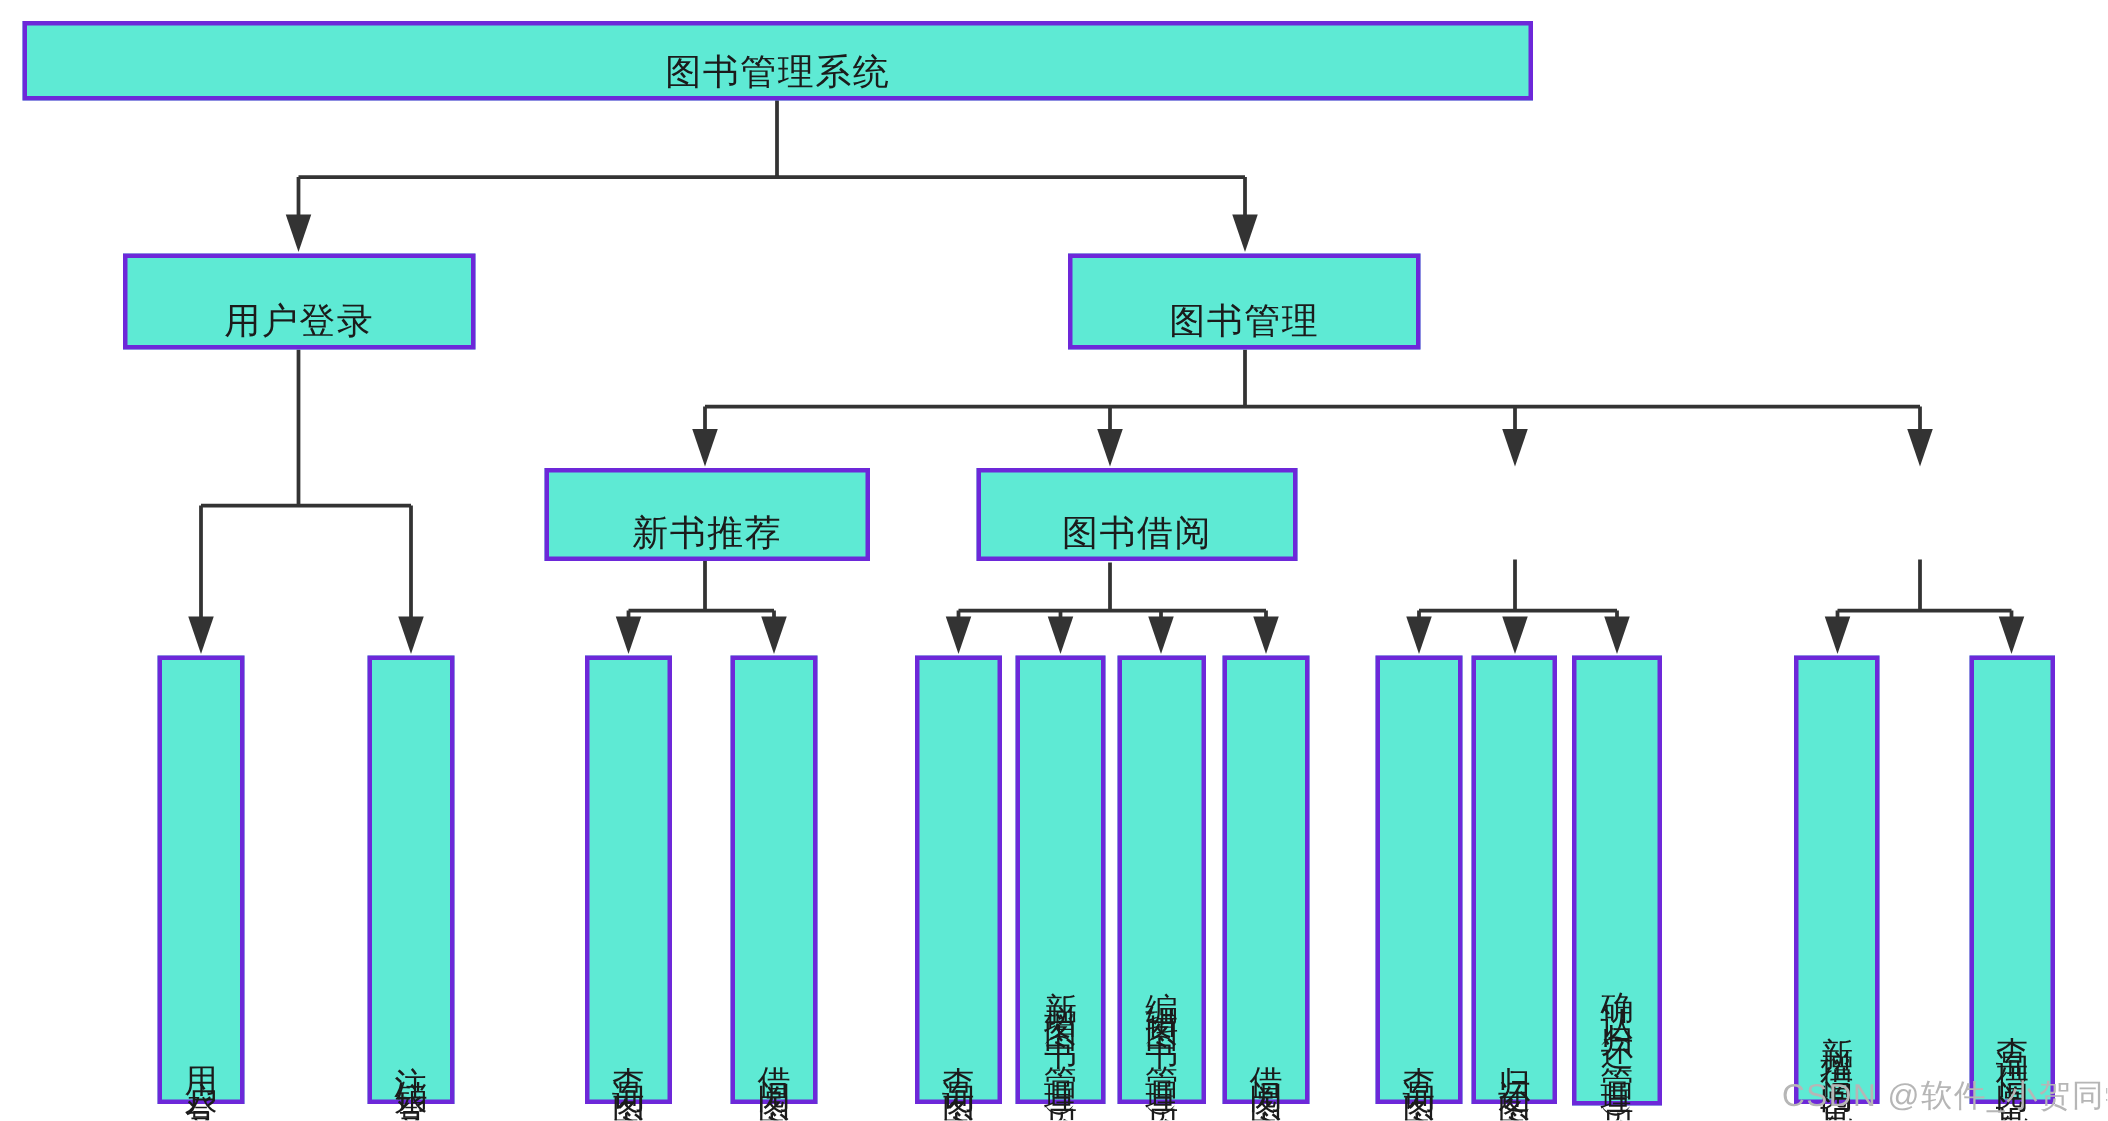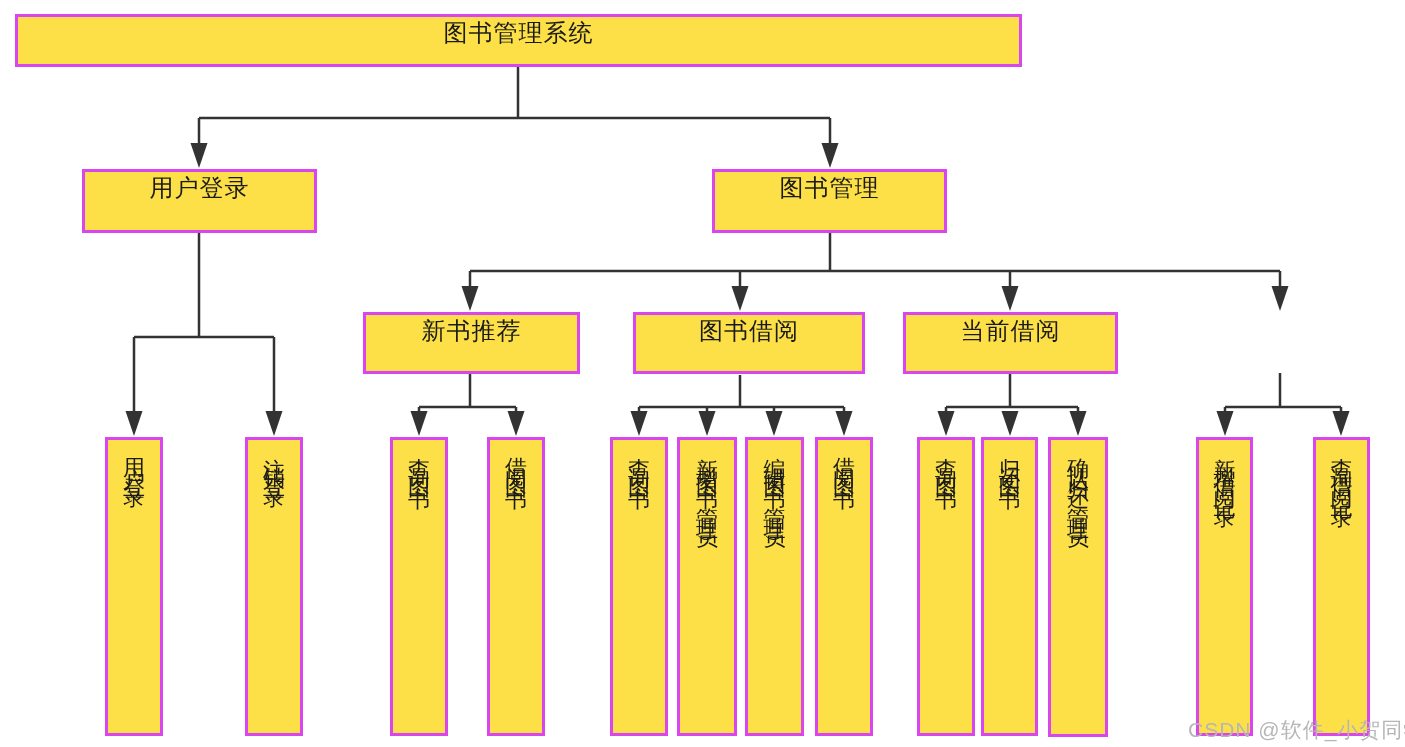--- a/index.html
+++ b/index.html
@@ -17,24 +17,24 @@
   }
   #wires {
     position: absolute;
     left: 0;
     top: 0;
     z-index: 1;
   }
   .box {
     position: absolute;
     box-sizing: border-box;
-    background: #fde047;
-    border: 3px solid #d946ef;
+    background: #5eead4;
+    border: 3px solid #6d28d9;
     display: flex;
-    align-items: flex-start;
+    align-items: flex-end;
     justify-content: center;
     z-index: 2;
   }
   .box span {
     color: #1b1b1b;
     white-space: nowrap;
   }
   .h span {
     font-size: 24px;
     letter-spacing: 1px;
@@ -137,25 +137,22 @@
   <div class="box h" style="left:82px; top:169px; width:235px; height:64px">
     <span>用户登录</span>
   </div>
   <div class="box h" style="left:712px; top:169px; width:235px; height:64px">
     <span>图书管理</span>
   </div>
 
   <div class="box h" style="left:363px; top:312px; width:217px; height:62px">
     <span>新书推荐</span>
   </div>
-  <div class="box h" style="left:633px; top:312px; width:232px; height:62px">
+  <div class="box h" style="left:651px; top:312px; width:214px; height:62px">
     <span>图书借阅</span>
-  </div>
-  <div class="box h" style="left:903px; top:312px; width:215px; height:62px">
-    <span>当前借阅</span>
   </div>
 
   <div class="box v" style="left:105px; top:437px; width:58px; height:299px">
     <span>用户登录</span>
   </div>
   <div class="box v" style="left:245px; top:437px; width:58px; height:299px">
     <span>注销登录</span>
   </div>
 
   <div class="box v" style="left:390px; top:437px; width:58px; height:299px">

